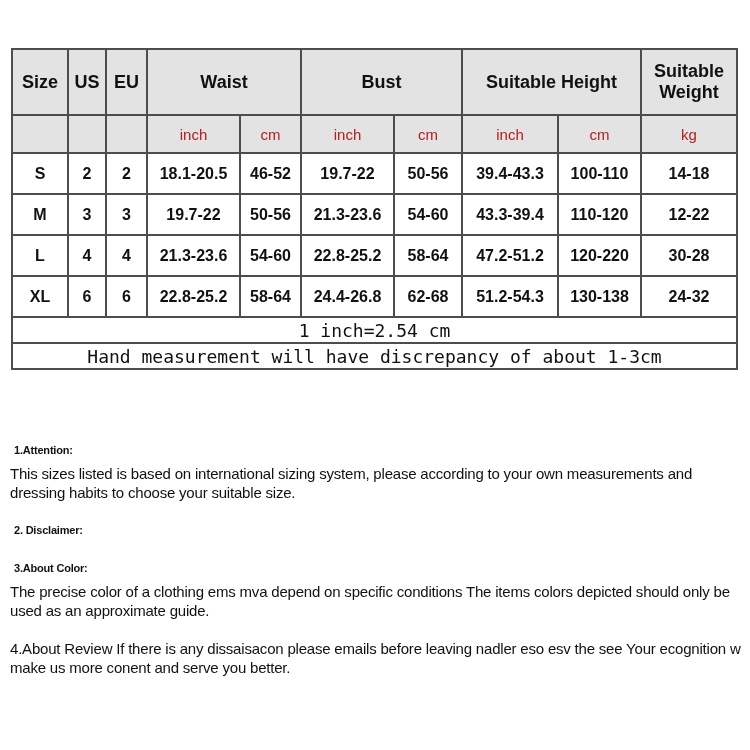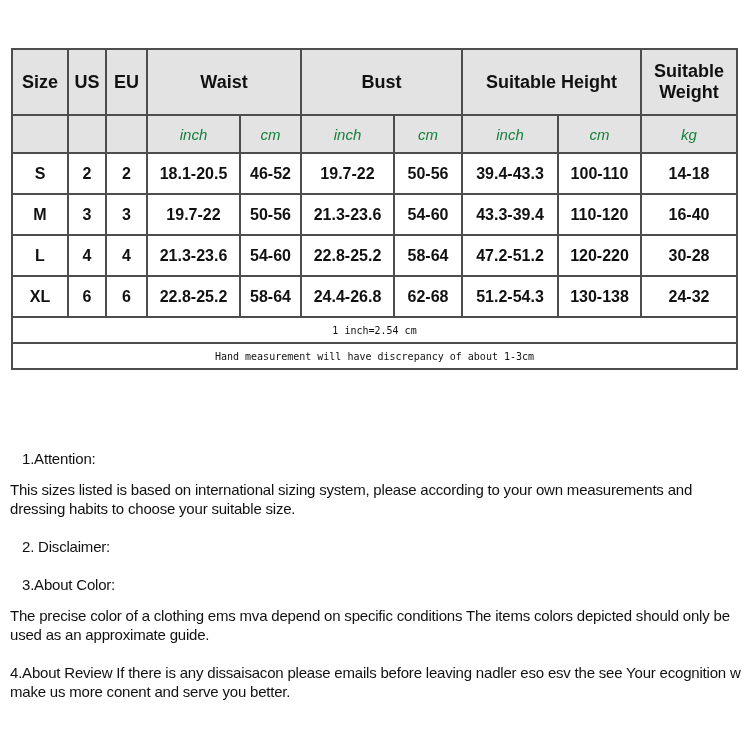--- a/index.html
+++ b/index.html
@@ -3,27 +3,27 @@
 <meta charset="utf-8">
 <style>
   html,body{margin:0;padding:0;background:#fff;}
   .page{width:750px;height:716px;position:relative;background:#ffffff;
         font-family:"Liberation Sans",sans-serif;color:#111;overflow:hidden;}
   table.size-chart{position:absolute;left:11px;top:48px;width:725px;
         border-collapse:collapse;table-layout:fixed;}
   .size-chart th,.size-chart td{border:2px solid #4d4d4d;text-align:center;
         vertical-align:middle;padding:0;overflow:hidden;}
   .hdr th{background:#e3e3e3;font-size:18px;font-weight:bold;height:64px;color:#111;}
-  .sub td{background:#e3e3e3;font-size:15px;font-weight:normal;height:36px;color:#15803d;font-style:italic;}
+  .sub td{background:#e3e3e3;font-size:15px;font-weight:normal;height:36px;color:#b91c1c;}
   .data td{background:#ffffff;font-size:16px;font-weight:bold;height:39px;}
   .note td{background:#ffffff;font-family:"DejaVu Sans Mono",monospace;
-        font-weight:normal;font-size:10px;height:24px;letter-spacing:0px;}
+        font-weight:normal;font-size:18px;height:24px;letter-spacing:0px;}
   .notes{position:absolute;left:10px;top:437px;width:732px;}
   .section{margin:0 0 19px 0;}
-  .section .sec-heading{margin:12px;font-size:15px;font-weight:normal;line-height:19px;letter-spacing:-0.2px;}
+  .section .sec-heading{margin:4px;font-size:11px;font-weight:bold;line-height:19px;letter-spacing:-0.2px;}
   .section .sec-body{margin:0;font-size:15px;font-weight:normal;line-height:19px;letter-spacing:-0.2px;}
 </style>
 </head>
 <body>
 
 <div class="page">
 
   <table class="size-chart">
     <colgroup>
       <col style="width:56px">
@@ -76,21 +76,21 @@
       <tr class="data">
         <td>M</td>
         <td>3</td>
         <td>3</td>
         <td>19.7-22</td>
         <td>50-56</td>
         <td>21.3-23.6</td>
         <td>54-60</td>
         <td>43.3-39.4</td>
         <td>110-120</td>
-        <td>16-40</td>
+        <td>12-22</td>
       </tr>
       <tr class="data">
         <td>L</td>
         <td>4</td>
         <td>4</td>
         <td>21.3-23.6</td>
         <td>54-60</td>
         <td>22.8-25.2</td>
         <td>58-64</td>
         <td>47.2-51.2</td>

